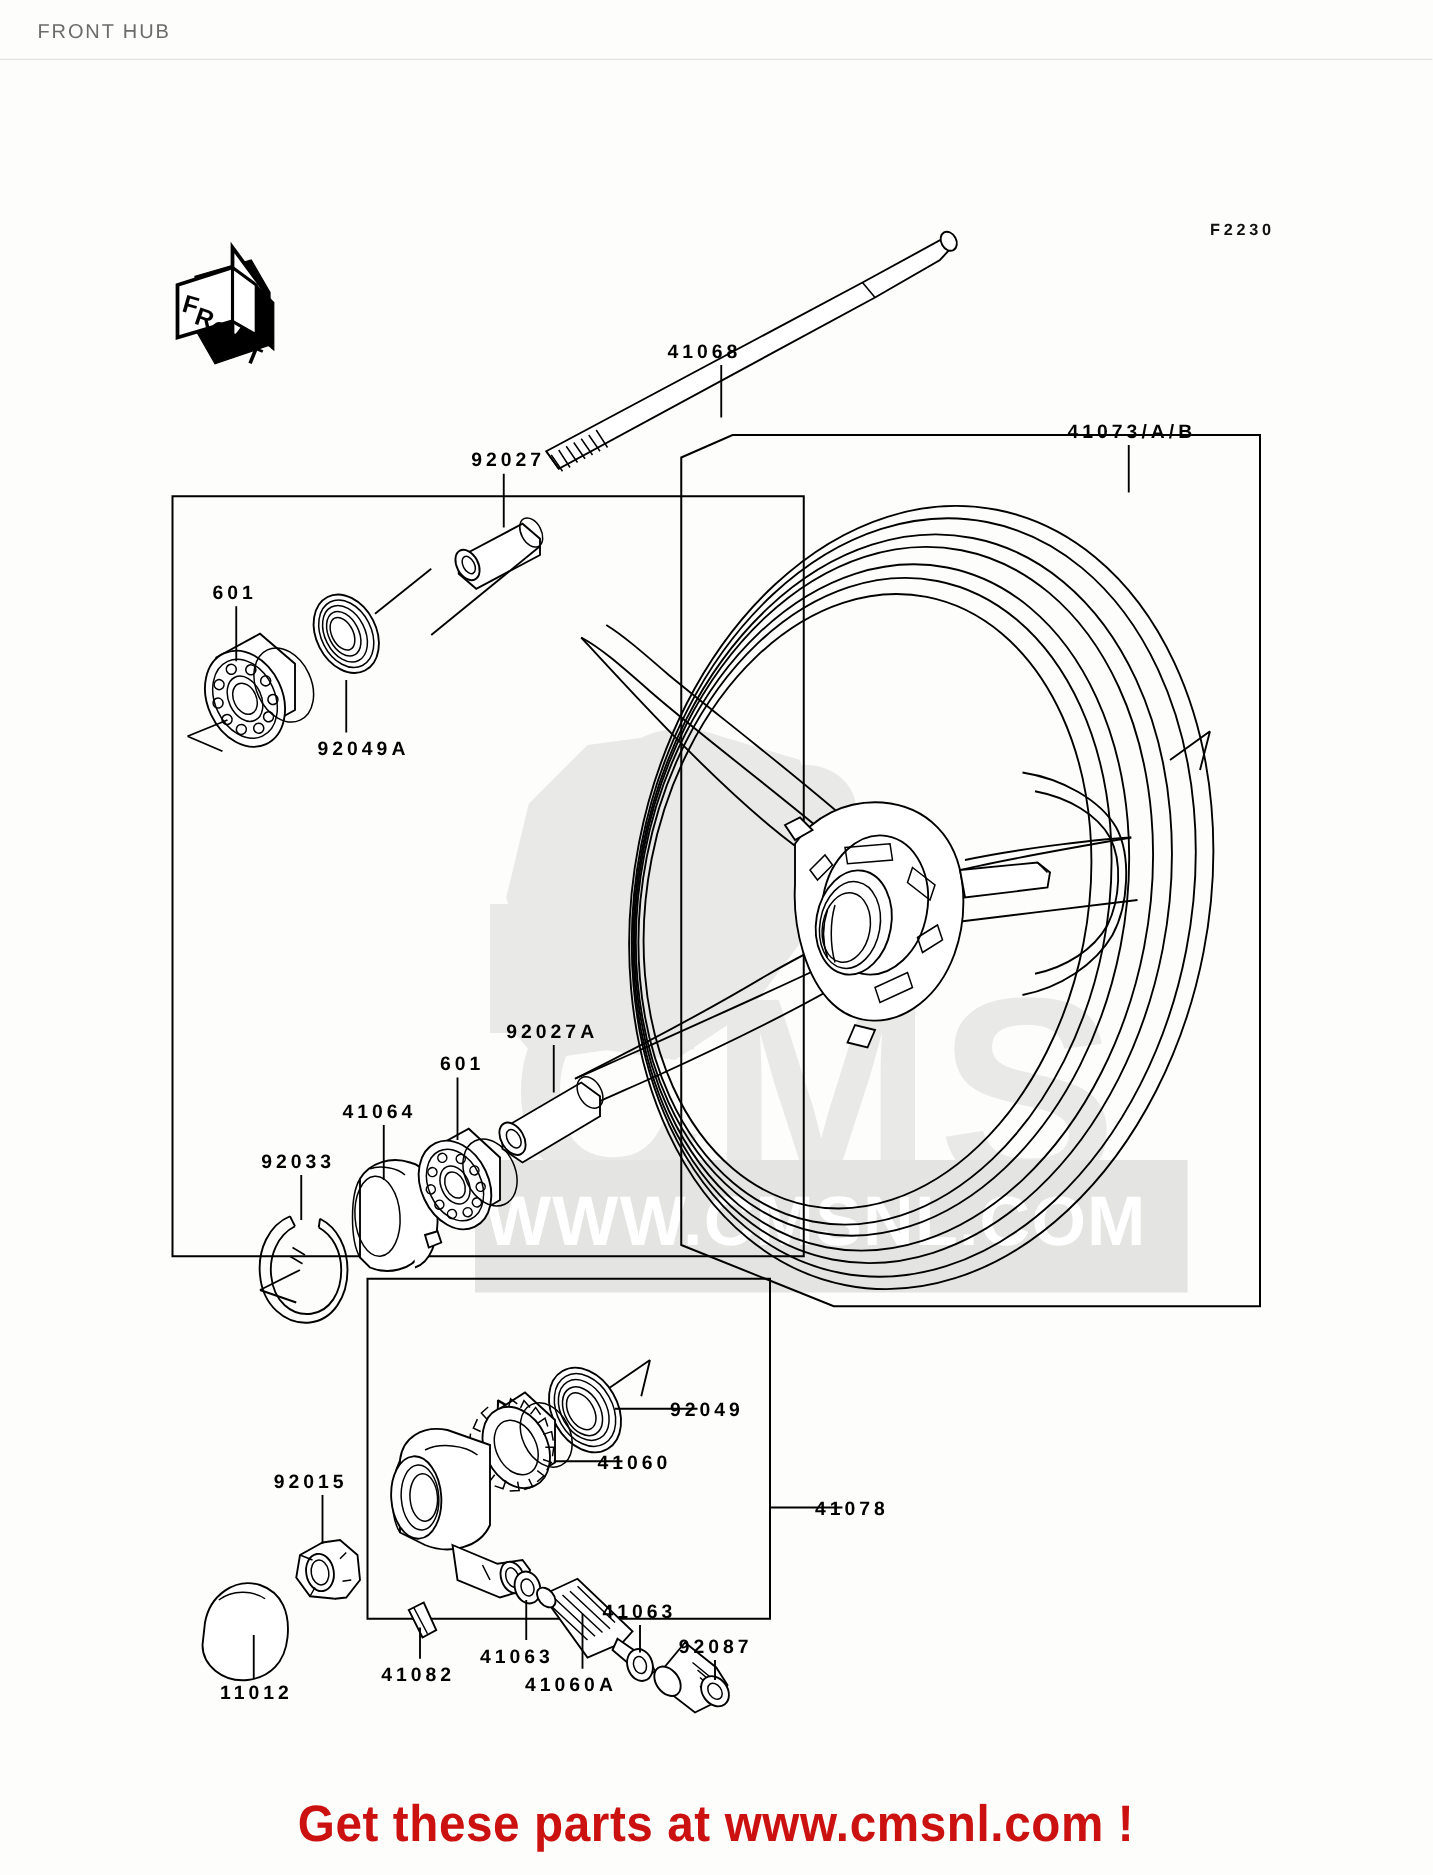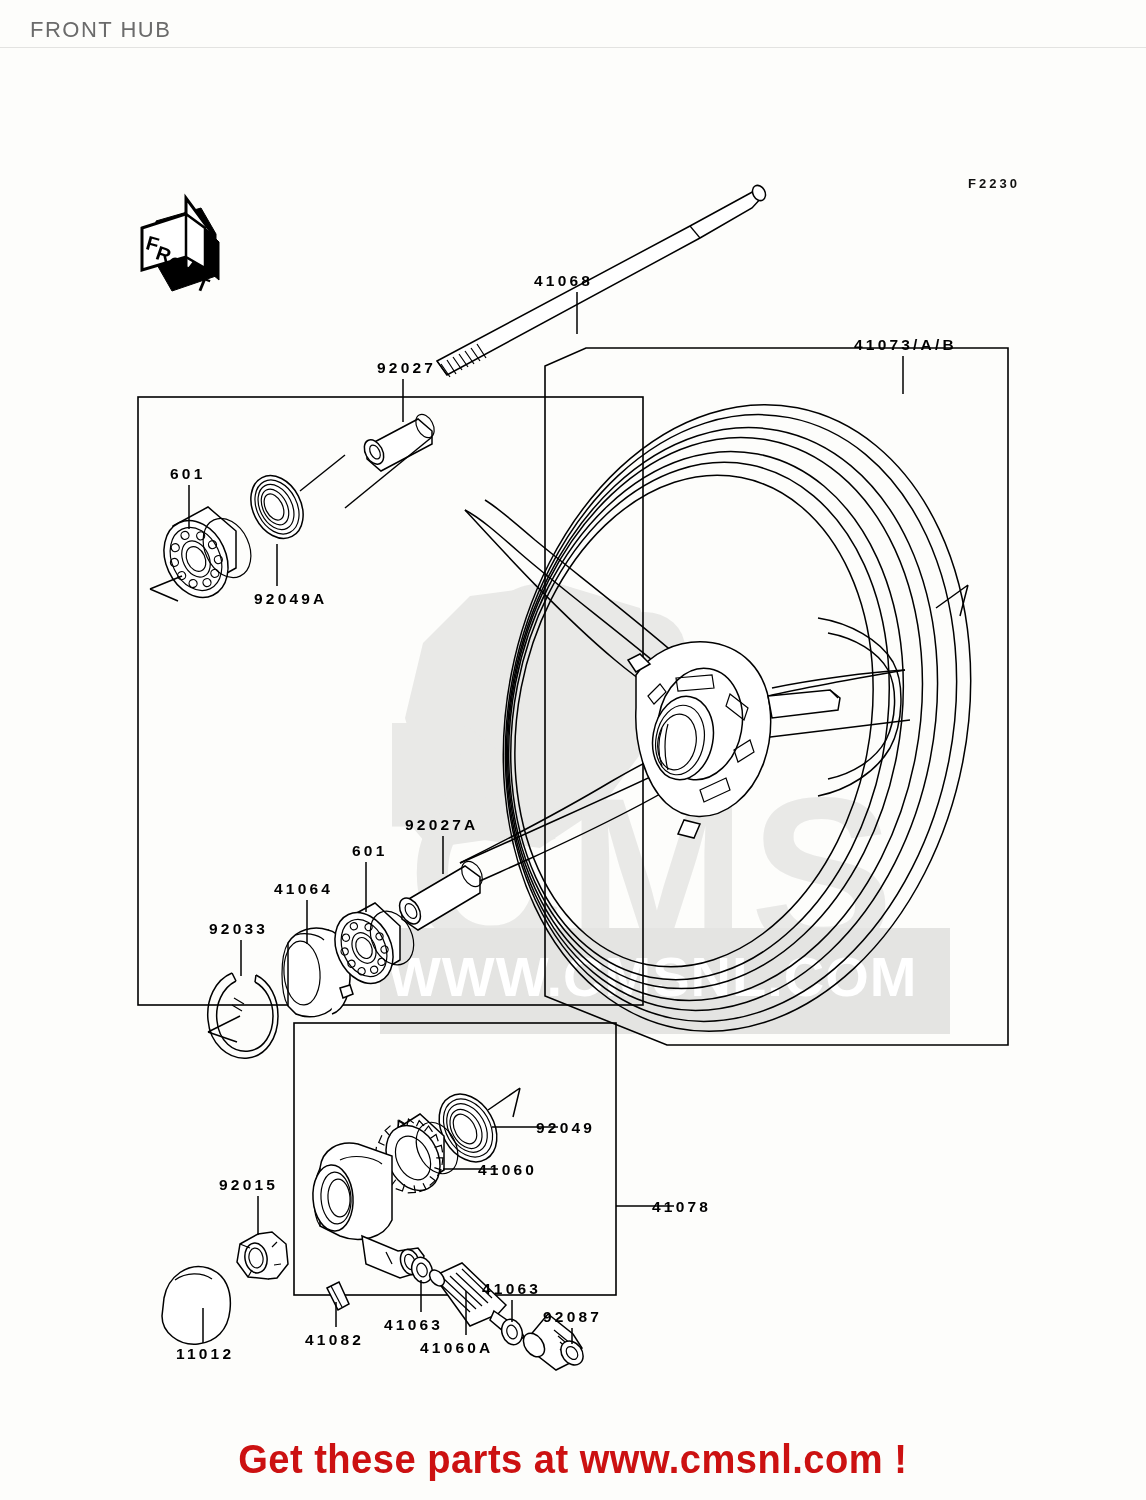--- a/index.html
+++ b/index.html
@@ -1,18 +1,18 @@
 <!DOCTYPE html>
 <html><head>
 <meta charset="utf-8">
 <style>
   html,body{margin:0;padding:0;background:#fdfdfb;}
   body{width:1146px;height:1500px;position:relative;overflow:hidden;
        font-family:"Liberation Sans",sans-serif;}
-  #page-title{position:absolute;left:30px;top:17px;font-size:22px;letter-spacing:1.5px;
+  #page-title{position:absolute;left:30px;top:17px;font-size:16px;letter-spacing:1.5px;
               color:#6b6b6b;font-weight:400;}
   #title-rule{position:absolute;left:0;top:47px;width:1146px;height:1px;background:#e3e3e1;}
   #diagram-svg{position:absolute;left:0;top:48px;width:1146px;height:1380px;}
   #footer-banner{position:absolute;left:0;top:1428px;width:1146px;height:62px;
                  display:flex;align-items:center;justify-content:center;}
   #footer-text{color:#cc1111;font-size:41px;font-weight:bold;letter-spacing:0.5px;
                font-family:"Liberation Sans",sans-serif;transform:scaleX(0.93);}
   text{font-family:"Liberation Sans",sans-serif;}
   .plabel{font-size:15.5px;letter-spacing:3.2px;fill:#000;font-weight:bold;}
   .diagcode{font-size:13px;letter-spacing:3px;fill:#111;font-weight:bold;}

